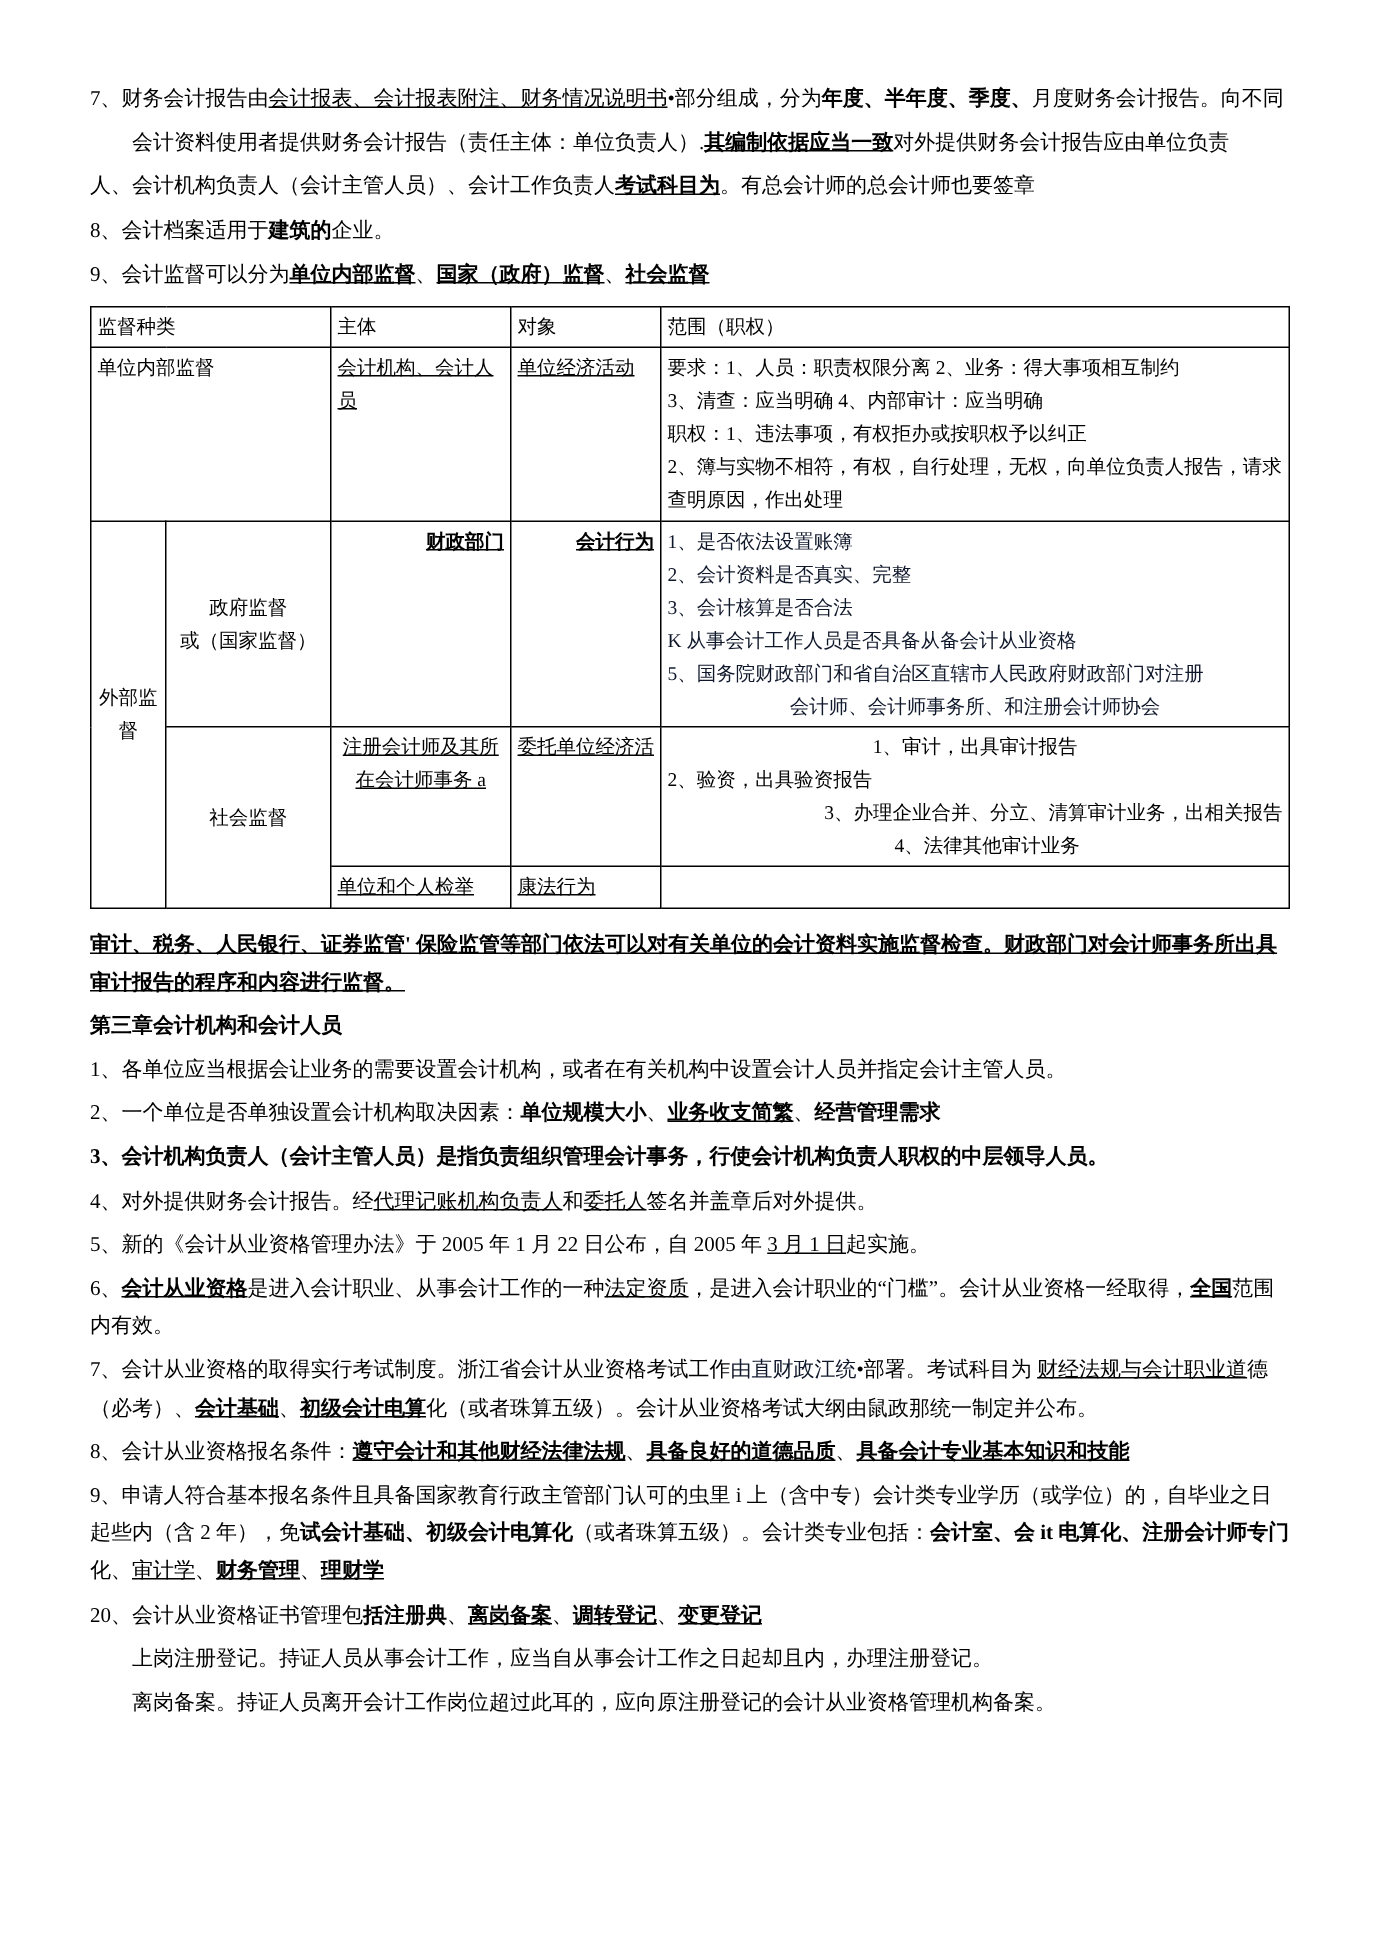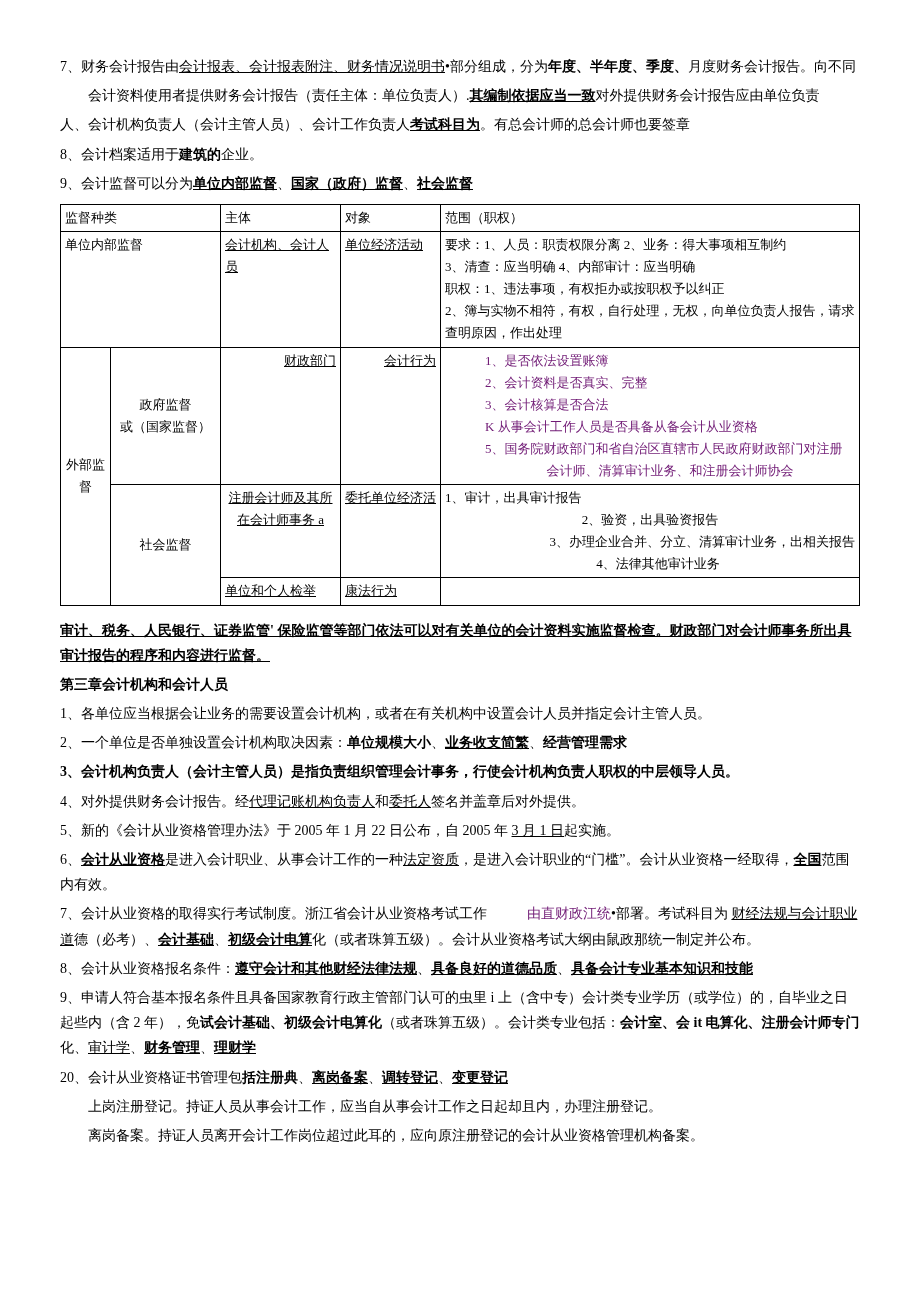--- a/index.html
+++ b/index.html
@@ -10,41 +10,41 @@
     background: #fff;
     margin: 0;
     padding: 50px 60px;
     width: 920px;
     box-sizing: border-box;
   }
   .para { margin: 4px 0; }
   .indent { padding-left: 28px; }
   .u { text-decoration: underline; }
   .b { font-weight: bold; }
-  .red { color: #701a75; margin-left: 40px; }
+  .red { color: #0f172a; }
   table {
     border-collapse: collapse;
     width: 100%;
     margin: 8px 0 12px 0;
     table-layout: fixed;
     border-radius: 25px;
   }
   td {
     border: 1px solid #000;
     padding: 2px 4px;
     vertical-align: top;
     font-size: 13px;
     line-height: 1.7;
   }
   .col-a { width: 50px; }
   .col-b { width: 110px; }
   .col-c { width: 120px; }
   .col-d { width: 100px; }
   .center { text-align: center; }
-  .right { text-align: right; }
+  .right { text-align: right; font-weight: bold; }
   .chapter { font-weight: bold; }
   .overflow-hide { overflow: hidden; white-space: nowrap; }
 </style>
 </head>
 <body>
 
 <div class="para">
   <span>7、财务会计报告由</span><span class="u">会计报表、会计报表附注、财务情况说明书</span><span>•部分组成，分为</span><span class="b">年度、半年度、季度、</span><span>月度财务会计报告。向不同</span>
 </div>
 <div class="para indent">
@@ -91,28 +91,28 @@
     <td class="center" style="vertical-align:middle; white-space:pre-line">政府监督
 或（国家监督）</td>
     <td class="right" style="vertical-align:top"><span class="u">财政部门</span></td>
     <td class="right" style="vertical-align:top"><span class="u">会计行为</span></td>
     <td>
       <div class="red">1、是否依法设置账簿</div>
       <div class="red">2、会计资料是否真实、完整</div>
       <div class="red">3、会计核算是否合法</div>
       <div class="red">K 从事会计工作人员是否具备从备会计从业资格</div>
       <div class="red">5、国务院财政部门和省自治区直辖市人民政府财政部门对注册</div>
-      <div class="red center overflow-hide">会计师、清算审计业务、和注册会计师协会</div>
+      <div class="red center overflow-hide">会计师、会计师事务所、和注册会计师协会</div>
     </td>
   </tr>
   <tr>
     <td rowspan="2" class="center" style="vertical-align:middle">社会监督</td>
     <td class="center"><span class="u">注册会计师及其所在会计师事务 a</span></td>
     <td><span class="u">委托单位经济活</span></td>
-    <td style="white-space:pre-line"><span style="display:block;text-align:right"><div style="text-align: left;">1、审计，出具审计报告</div><div style="text-align: center;">2、验资，出具验资报告</div><div style="text-align: right;">3、办理企业合并、分立、清算审计业务，出相关报告</div><div style="text-align: center; margin-left: 16px;">4、法律其他审计业务</div></span></td>
+    <td style="white-space:pre-line"><span style="display:block;text-align:right"><div style="text-align: center;">1、审计，出具审计报告</div><div style="text-align: left;">2、验资，出具验资报告</div><div style="text-align: right;">3、办理企业合并、分立、清算审计业务，出相关报告</div><div style="text-align: center; margin-left: 16px;">4、法律其他审计业务</div></span></td>
   </tr>
   <tr>
     <td><span class="u">单位和个人检举</span></td>
     <td><span class="u">康法行为</span></td>
     <td></td>
   </tr>
 </tbody>
   </table>
 
 <div class="para">

